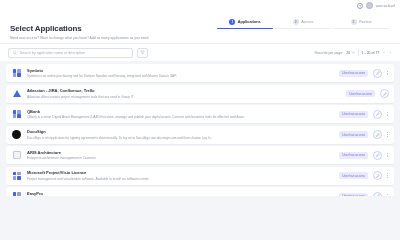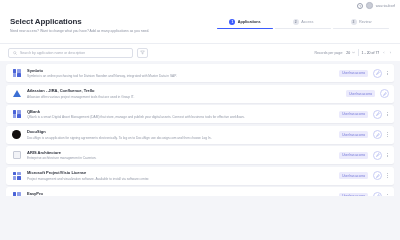--- a/index.html
+++ b/index.html
@@ -27,21 +27,21 @@
     background: #c9ccd6; border: 0.5px solid #b4b8c4;
   }
   .username { font-size: 3.6px; color: #8d93a3; letter-spacing: 0.05px; }
 
   
   .header {
     background: #ffffff; padding: 4px 10px 0 10px;
     display: flex; align-items: flex-start; justify-content: space-between;
     height: 32px; position: relative;
   }
-  .header-left { padding-top: 2px; }
+  .header-left { padding-top: 2px; margin-top: 7px; }
   .page-title {
     font-size: 8px; font-weight: bold; color: #2b2f3a;
     letter-spacing: -0.1px;
   }
   .page-sub {
     font-size: 3.4px; color: #8b91a1; margin-top: 3px; letter-spacing: 0.02px;
   }
 
   
   .stepper { display: flex; align-items: flex-start; gap: 0px; padding-top: 4px; }

